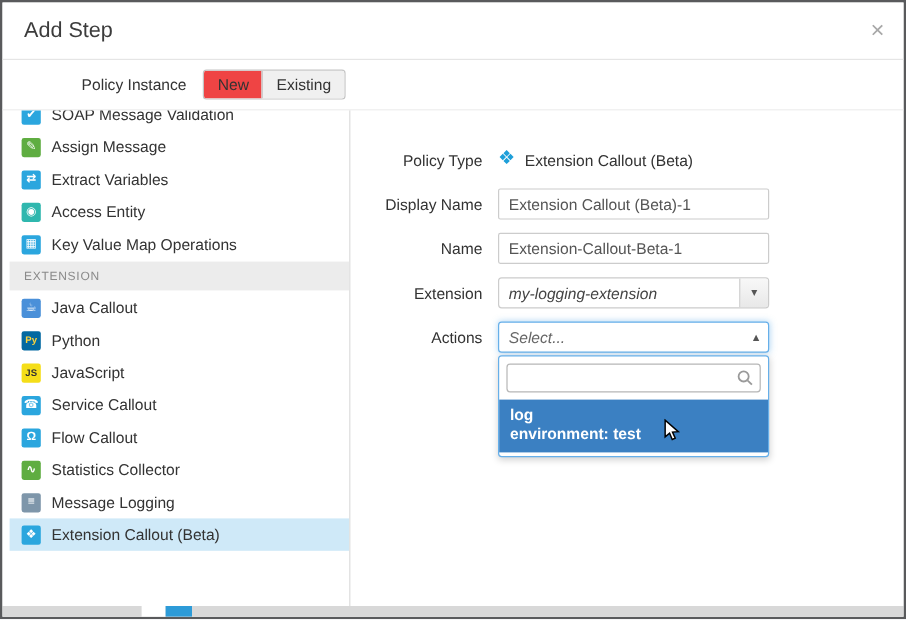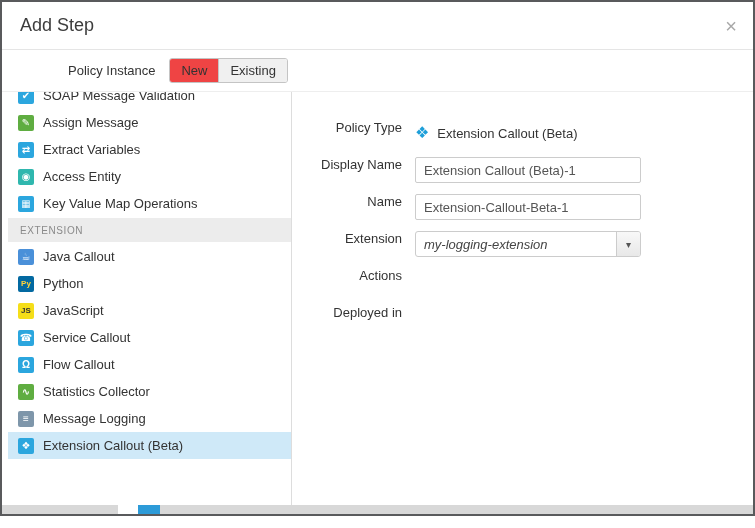--- a/index.html
+++ b/index.html
@@ -30,21 +30,21 @@
 
   .left-panel { width:290px; flex:none; border-right:1px solid #ddd; overflow:hidden; padding-left:6px; }
   .policy-list { margin-top:-10px; }
   .pl-item { display:flex; align-items:center; height:27px; padding-left:10px; gap:9px; cursor:pointer; }
   .pl-item.selected { background:var(--selection-bg,#cfe9f8); }
   .pl-icon { width:16px; height:16px; border-radius:2px; flex:none; display:flex; align-items:center; justify-content:center; font-size:10px; font-weight:bold; line-height:1; }
   .pl-label { white-space:nowrap; }
   .pl-section { height:24px; margin:1px 0; background:#ececec; color:#8a8a8a; font-size:10px; letter-spacing:.6px; display:flex; align-items:center; padding-left:12px; }
 
   .right-panel { flex:1; position:relative; padding-top:28px; }
-  .frow { display:flex; height:26px; margin-bottom:11px; position:relative; }
+  .frow { display:flex; align-items:center; height:26px; margin-bottom:11px; position:relative; }
   .flabel { width:110px; flex:none; text-align:right; color:#333; }
   .fcontent { margin-left:13px; position:relative; }
 
   .ptype-val { display:flex; align-items:center; gap:8px; }
   .ptype-icon { color:#1e9fd9; font-size:16px; line-height:1; }
 
   .finput { width:226px; height:26px; border:1px solid #ccc; border-radius:2px; padding:0 8px; font-family:inherit; font-size:13px; color:#555; background:#fff; }
 
   .fselect { width:226px; height:26px; border:1px solid #ccc; border-radius:3px; background:#fff; display:flex; align-items:center; cursor:pointer; overflow:hidden; }
   .fselect-text { flex:1; padding:0 8px; color:#444; white-space:nowrap;font-style:italic; }
@@ -195,25 +195,44 @@
           <div class="fcontent">
             <div class="fselect">
               <span class="fselect-text">my-logging-extension</span>
               <span class="fselect-caretbox">▾</span>
             </div>
           </div>
         </div>
 
         <div class="frow">
           <label class="flabel">Actions</label>
-        </div>
-
-        <div class="frow">
-          <label class="flabel">Deployed in</label>
-          <div class="fcontent"></div>
-        </div>
+          <div class="fcontent">
+            <div class="fselect open">
+              <span class="fselect-text placeholder">Select...</span>
+              <span class="caret-plain">▲</span>
+            </div>
+
+            <div class="dropdown-panel">
+              <div class="dd-search">
+                <input value="" style="">
+                <svg class="mag" width="14" height="14" viewBox="0 0 14 14">
+                  <circle cx="5.7" cy="5.7" r="4.2" fill="none" stroke="#9a9a9a" stroke-width="1.5"></circle>
+                  <line x1="9.1" y1="9.1" x2="12.6" y2="12.6" stroke="#9a9a9a" stroke-width="1.5"></line>
+                </svg>
+              </div>
+              <div class="dd-option">
+                <div class="dd-opt-name">log</div>
+                <div class="dd-opt-detail">environment: test</div>
+              </div>
+              <svg class="mouse-cursor" width="18" height="19" viewBox="0 0 16 17">
+                <path d="M2 1 L2 13.5 L5.3 10.8 L7.3 15.4 L9.5 14.4 L7.5 9.9 L11.8 9.6 Z" fill="#ffffff" stroke="#000000" stroke-width="1.1"></path>
+              </svg>
+            </div>
+          </div>
+        </div>
+
 
       </div>
     </div>
 
 
   </div>
 </div>
 
 </body></html>

